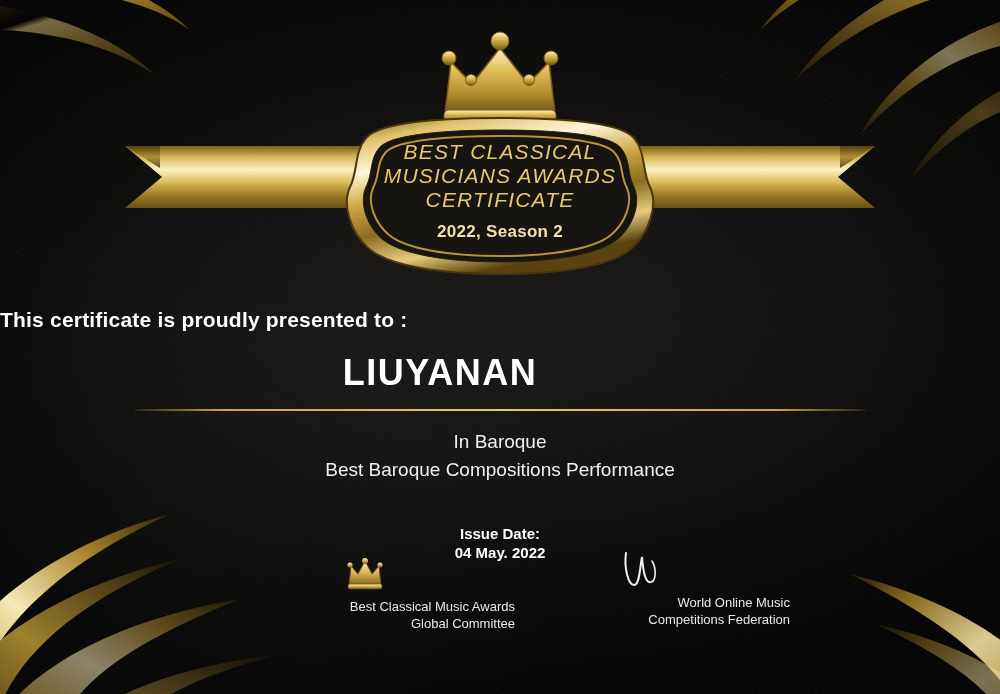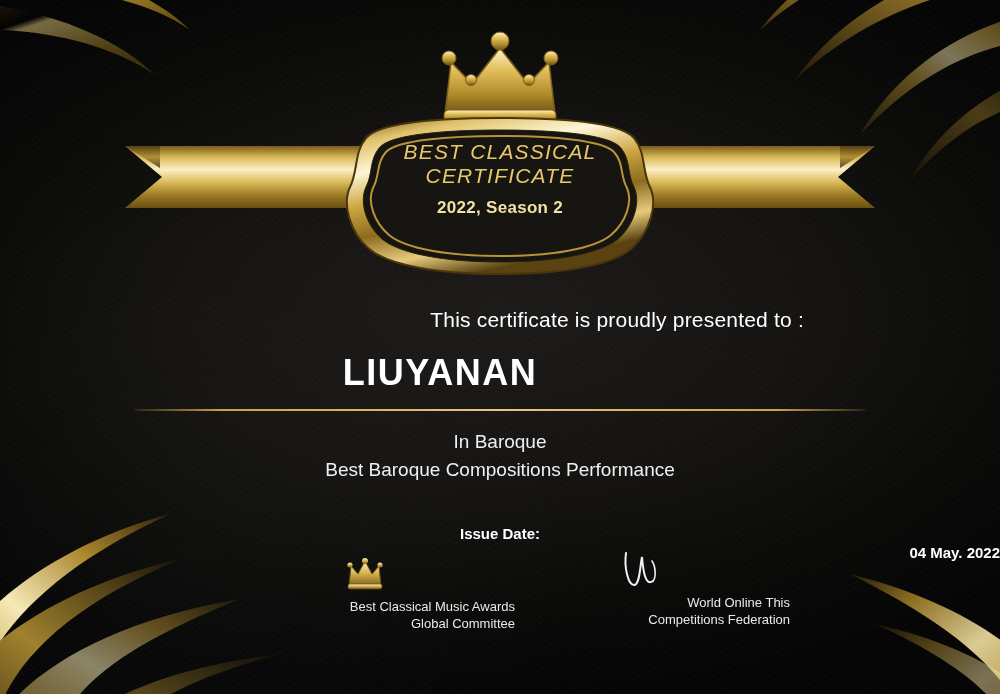--- a/index.html
+++ b/index.html
@@ -84,24 +84,25 @@
     font-weight: bold;
     letter-spacing: 0.3px;
   }
 
   
   .presented {
     position: absolute;
     top: 308px;
     left: 0;
     width: 804px;
-    text-align: right;
+    text-align: left;
     color: #ffffff;
     font-size: 21px;
     letter-spacing: 0.2px;
+    font-weight: bold;
   }
   .recipient {
     position: absolute;
     top: 352px;
     left: 0;
     width: 880px;
     text-align: center;
     color: #ffffff;
     font-size: 36px;
     font-weight: bold;
@@ -139,21 +140,20 @@
   }
   .issue-label {
     font-size: 15px;
     font-weight: bold;
     line-height: 19px;
   }
   .issue-date {
     font-size: 15px;
     font-weight: bold;
     line-height: 19px;
-    text-align: right;
   }
 
   
   .sig {
     position: absolute;
     width: 300px;
     text-align: right;
     color: #e9e9e9;
   }
   .sig-left { top: 552px; left: 215px; }
@@ -324,20 +324,21 @@
                C313,180 306,200 291,213
                C274,227 231,234 180,234
                C129,234 86,227 69,213
                C54,200 47,180 53,166
                C60,154 56,141 66,130
                C77,118 130,114 180,114 Z" fill="none" stroke="#b99337" stroke-width="2"></path>
     </svg>
     <div class="badge-text">
       <div class="badge-title">
         <div>BEST CLASSICAL</div>
+        <div>MUSICIANS AWARDS</div>
         <div>CERTIFICATE</div>
       </div>
       <div class="badge-season">2022, Season 2</div>
     </div>
   </div>
 
   <div class="presented">This certificate is proudly presented to :</div>
   <div class="recipient">LIUYANAN</div>
   <div class="divider"></div>
 
@@ -375,17 +376,17 @@
   </div>
 
   <div class="sig sig-right">
     <div class="sig-mark">
       <svg width="56" height="48" viewBox="0 0 56 48">
         <path d="M14,6 C12,20 16,38 22,38 C28,38 28,18 30,10 C31,22 33,40 41,34" fill="none" stroke="#f0f0f0" stroke-width="2" stroke-linecap="round"></path>
         <path d="M41,34 C44,31 44,20 40,14" fill="none" stroke="#f0f0f0" stroke-width="1.6" stroke-linecap="round"></path>
       </svg>
     </div>
     <div class="sig-name">
-      <span>World Online This</span>
+      <span>World Online Music</span>
       <span class="l2">Competitions Federation</span>
     </div>
   </div>
 </div>
 
 </body></html>

